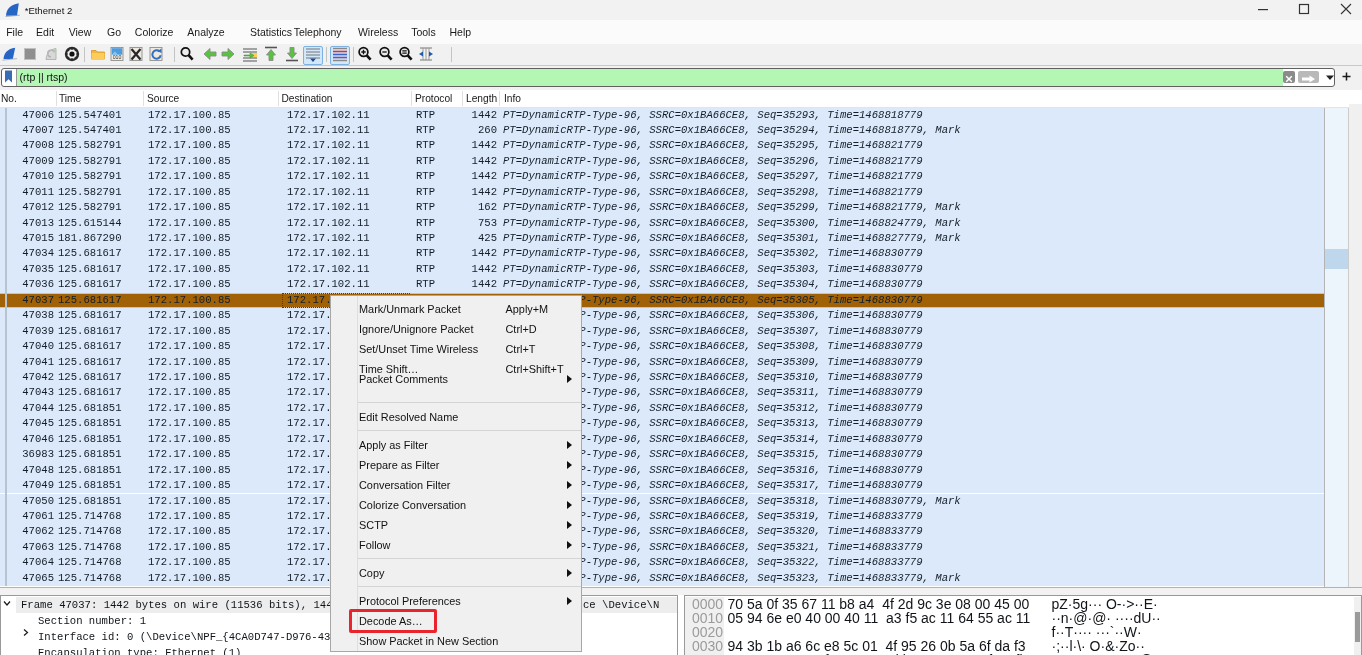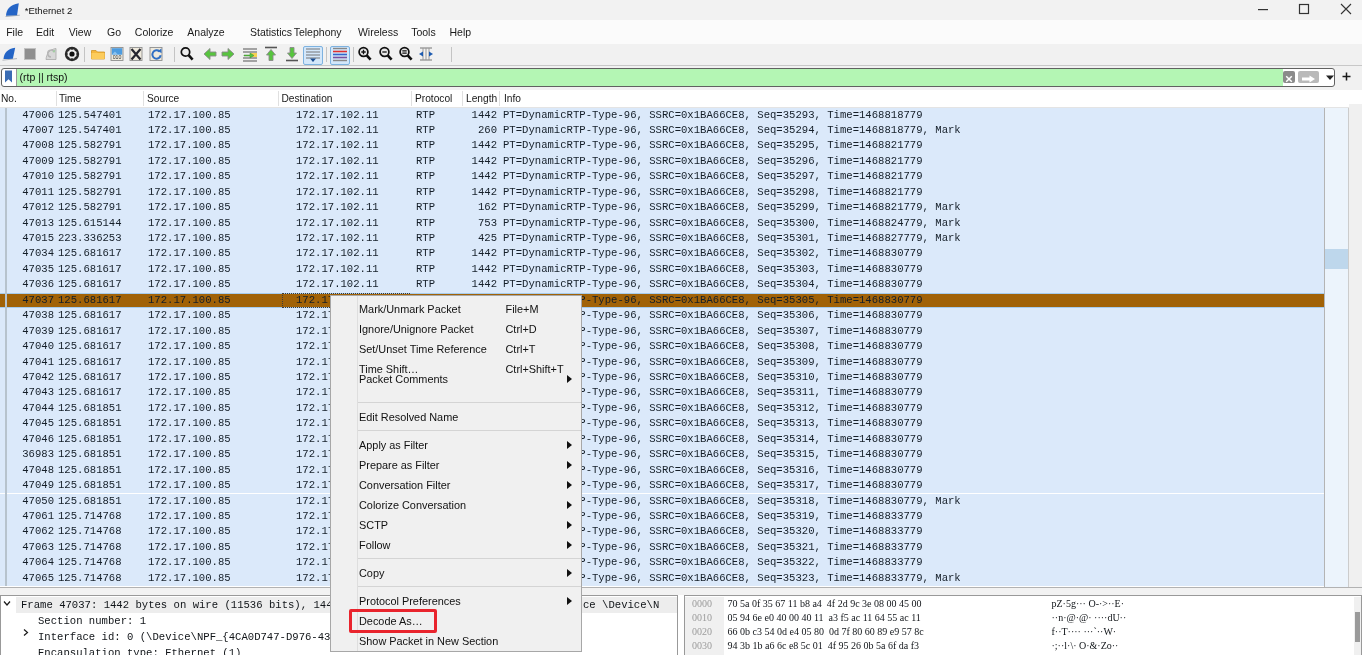--- a/index.html
+++ b/index.html
@@ -41,24 +41,24 @@
 
 .r { position:absolute; left:0; width:1324px; height:15.44px; background:#dbe9fa;
   font-family:"Liberation Mono",monospace; font-size:10.6px; color:#141e28; }
 .r span { position:absolute; top:0; height:15.44px; line-height:15.6px; white-space:pre; }
 .r.sel { background:#a16207; border-top:1px solid #a6cbec; border-bottom:1px solid #a6cbec;
   height:15.44px; }
 .r.sel span { top:-1px; }
 .cno { left:0; width:54px; text-align:right; }
 .ctm { left:58px; }
 .csr { left:148px; }
-.cds { left:296px; }
+.cds { left:287px; }
 .cpr { left:416px; }
 .cln { left:440px; width:57px; text-align:right; }
-.cin { left:503px; }
+.cin { left:503px;font-style:italic; }
 #convline { position:absolute; left:4.5px; top:107.5px; width:2px; height:478.6px; background:#b7c3cd; z-index:2; }
 #focusrect { position:absolute; left:282px; top:293px; width:128px; height:15px;
   border:1px dotted #3c3c3c; z-index:3; }
 
 
 #plsbline { position:absolute; left:1324px; top:107.5px; width:1px; height:479px; background:#b4b4b4; }
 #plsbtrack { position:absolute; left:1325px; top:107.5px; width:23px; height:479px; background:#ecf4fc; }
 #plsbhandle { position:absolute; left:1325px; top:249px; width:23px; height:20px; background:#bed7ec; }
 #plsbline2 { position:absolute; left:1348px; top:107.5px; width:1px; height:479px; background:#cccccc; }
 #plgray { position:absolute; left:1349px; top:104px; width:13px; height:482.5px; background:#f0f0f0; }
@@ -70,21 +70,21 @@
 
 #details { position:absolute; left:0; top:594.5px; width:678px; height:60.5px; background:#fff;
   border:1px solid #999; border-bottom:none;
   font-family:"Liberation Mono",monospace; font-size:10.6px; color:#101418; }
 #details .dl { position:absolute; left:0; width:676px; height:16px; line-height:16px; white-space:pre; }
 #dsel { position:absolute; left:15px; top:1px; width:661px; height:16px; background:#ededed; }
 
 
 #hex { position:absolute; left:683.5px; top:594.5px; width:678px; height:60.5px; background:#fff;
   border:1px solid #999; border-bottom:none;
-  font-family:Liberation Serif, serif; font-size:10px; color:#101418; }
+  font-family:Liberation Sans, sans-serif; font-size:14px; color:#101418; }
 #hexoffbg { position:absolute; left:0.5px; top:1.5px; width:39px; height:58px; background:#f0f0f0; }
 #hex .hl { position:absolute; left:0; width:670px; height:14px; line-height:14px; white-space:pre; }
 #hex .off { position:absolute; left:7.5px; color:#9b9b9b; }
 #hex .hb { position:absolute; left:43px; }
 #hex .ha { position:absolute; left:367px; }
 #hexsb { position:absolute; left:669.5px; top:1px; width:7px; height:58.5px; background:#f0f0f0; }
 #hexsbh { position:absolute; left:670.5px; top:16px; width:5px; height:30px; background:#9a9a9a; }
 
 
 #cmenu { position:absolute; left:330px; top:295px; width:252px; height:357px;
@@ -339,21 +339,21 @@
       <span class="cno">47013</span>
       <span class="ctm">125.615144</span>
       <span class="csr">172.17.100.85</span>
       <span class="cds">172.17.102.11</span>
       <span class="cpr">RTP</span>
       <span class="cln">753</span>
       <span class="cin">PT=DynamicRTP-Type-96, SSRC=0x1BA66CE8, Seq=35300, Time=1468824779, Mark</span>
     </div>
 <div class="r" style="top:231.01999999999998px">
       <span class="cno">47015</span>
-      <span class="ctm">223.336253</span>
+      <span class="ctm">181.867290</span>
       <span class="csr">172.17.100.85</span>
       <span class="cds">172.17.102.11</span>
       <span class="cpr">RTP</span>
       <span class="cln">425</span>
       <span class="cin">PT=DynamicRTP-Type-96, SSRC=0x1BA66CE8, Seq=35301, Time=1468827779, Mark</span>
     </div>
 <div class="r" style="top:246.46px">
       <span class="cno">47034</span>
       <span class="ctm">125.681617</span>
       <span class="csr">172.17.100.85</span>
@@ -574,39 +574,39 @@
       <div class="dl" style="top:1px;left:582px">ce \Device\N</div>
   <div class="dl" style="top:17px;left:37px">Section number: 1</div>
   <div class="dl" style="top:33px;left:37px">Interface id: 0 (\Device\NPF_{4CA0D747-D976-4383-8F63-D9EB16C04C1D})</div>
   <div class="dl" style="top:49px;left:37px">Encapsulation type: Ethernet (1)</div>
 </div>
 
 <div id="hex">
   <div id="hexoffbg"></div>
   <div class="hl" style="top:1px"><span class="off">0000</span><span class="hb">70 5a 0f 35 67 11 b8 a4  4f 2d 9c 3e 08 00 45 00</span><span class="ha">pZ·5g··· O-·&gt;··E·</span></div>
   <div class="hl" style="top:15px"><span class="off">0010</span><span class="hb">05 94 6e e0 40 00 40 11  a3 f5 ac 11 64 55 ac 11</span><span class="ha">··n·@·@· ····dU··</span></div>
-  <div class="hl" style="top:29px"><span class="off">0020</span><span class="hb">66 0b c3 54 0d e4 05 80  0d 7f 80 60 89 e9 57 8c</span><span class="ha">f··T···· ···`··W·</span></div>
+  <div class="hl" style="top:29px"><span class="off">0020</span><span class="ha">f··T···· ···`··W·</span></div>
   <div class="hl" style="top:43px"><span class="off">0030</span><span class="hb">94 3b 1b a6 6c e8 5c 01  4f 95 26 0b 5a 6f da f3</span><span class="ha">·;··l·\· O·&amp;·Zo··</span></div>
   <div class="hl" style="top:57px"><span class="off">0040</span><span class="hb">45 44 43 45 03 f7 73 0e  3d b4 45 73 40 3f 2e fb</span><span class="ha">ED·E··s· =·Es@?··</span></div>
   <div id="hexsb"></div>
   <div id="hexsbh"></div>
 </div>
 
 <div id="cmenu">
   <div id="cmicol"></div>
   <div class="mi" style="top:2.5px">
         <span class="ml">Mark/Unmark Packet</span>
-        <span class="msc">File+M</span>
+        <span class="msc">Apply+M</span>
       </div>
 <div class="mi" style="top:22.5px">
         <span class="ml">Ignore/Unignore Packet</span>
         <span class="msc">Ctrl+D</span>
       </div>
 <div class="mi" style="top:42.5px">
-        <span class="ml">Set/Unset Time Reference</span>
+        <span class="ml">Set/Unset Time Wireless</span>
         <span class="msc">Ctrl+T</span>
       </div>
 <div class="mi" style="top:62.5px">
         <span class="ml">Time Shift…</span>
         <span class="msc">Ctrl+Shift+T</span>
       </div>
 <div class="mi" style="top:73px">
         <span class="ml">Packet Comments</span>
         <span class="mar"></span>
       </div>

